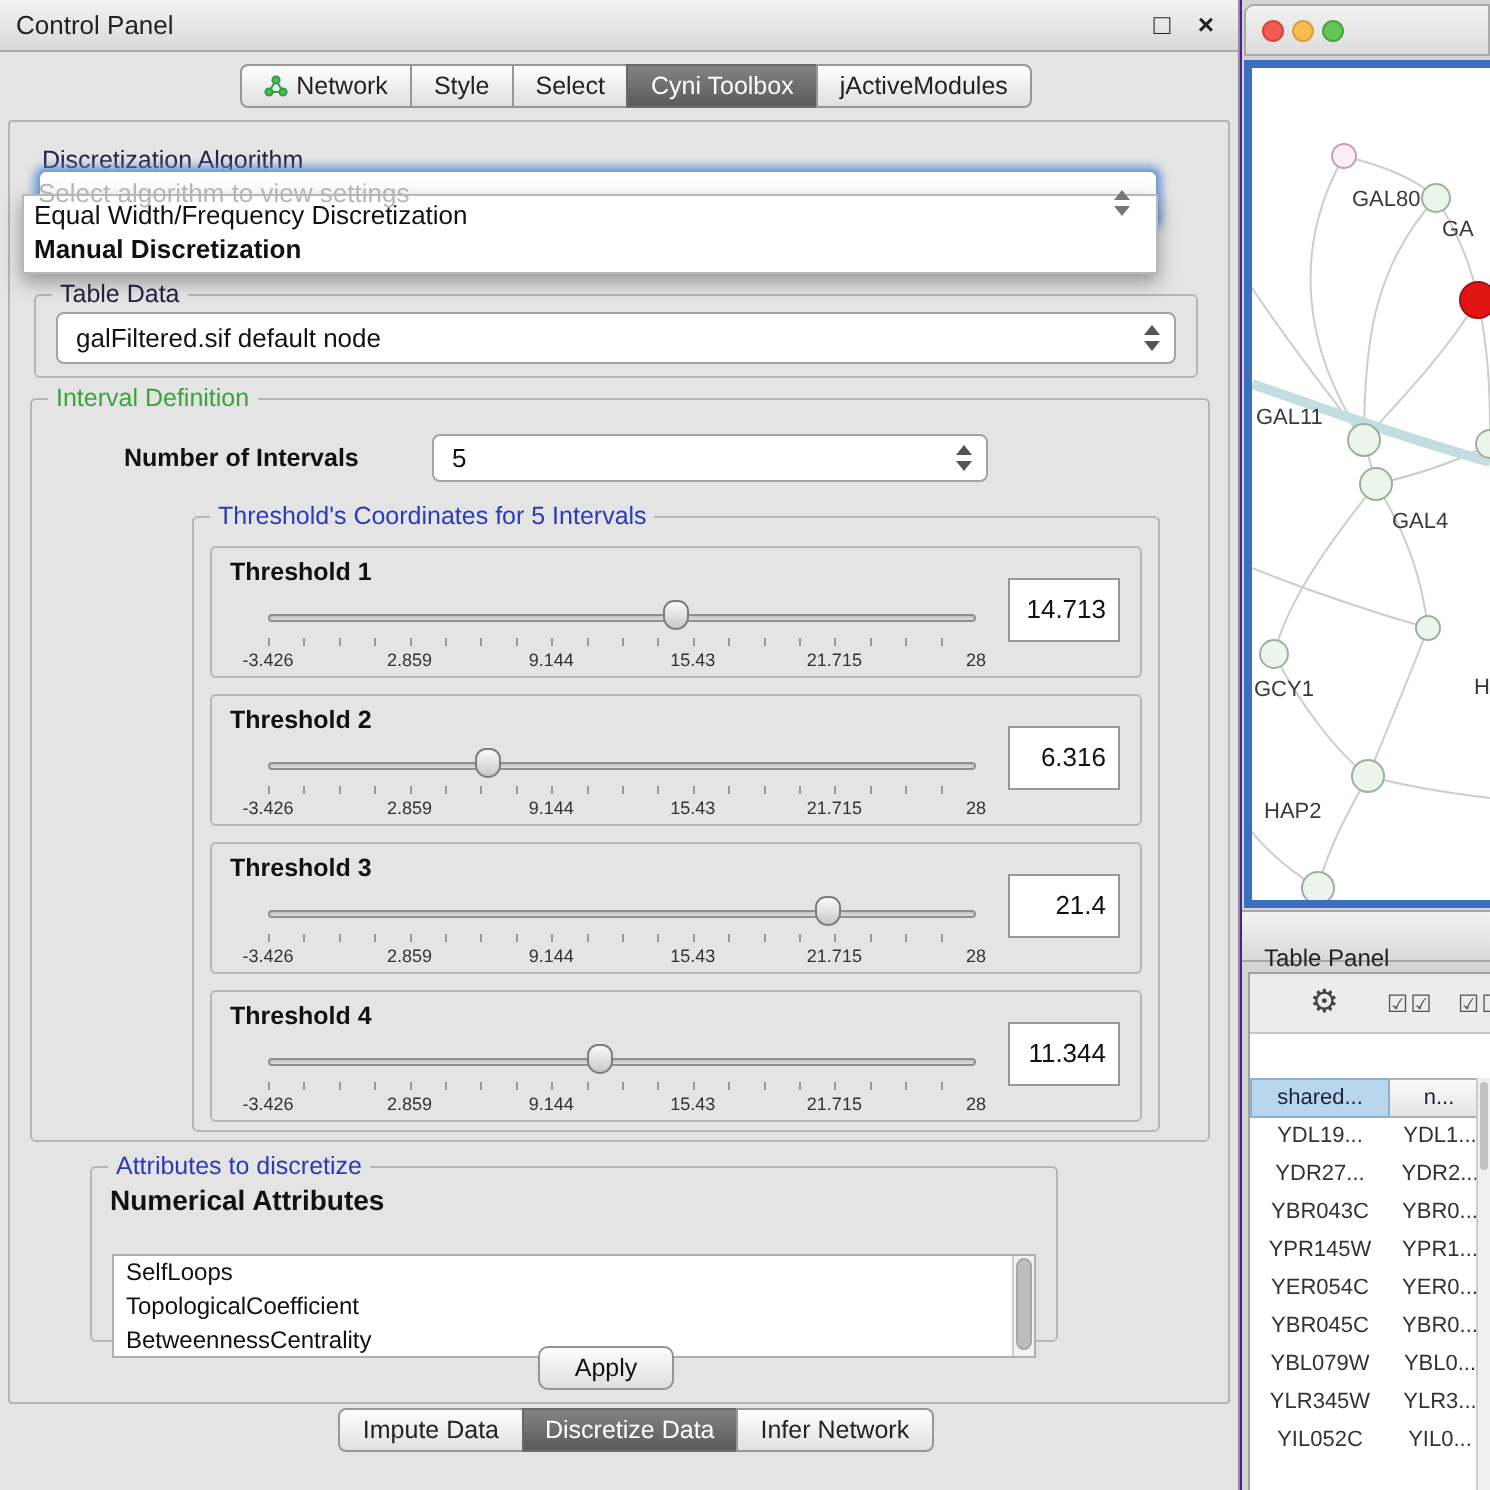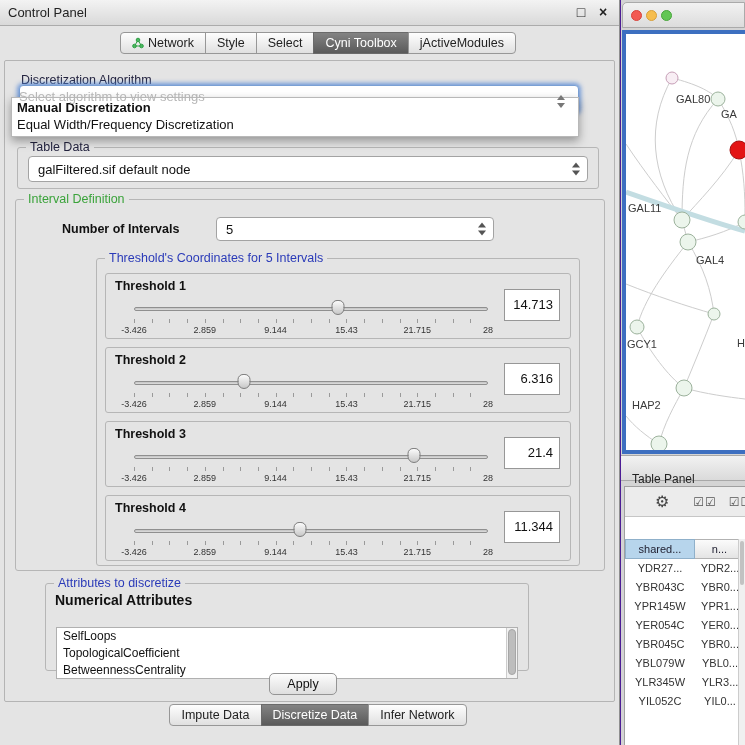--- a/index.html
+++ b/index.html
@@ -178,22 +178,22 @@
         </div>
     </div>
 
     <div class="panel-content">
 
       <div class="algo-label">Discretization Algorithm</div>
       <div class="combo algo-combo"></div>
       <div class="algo-prompt">Select algorithm to view settings</div>
       <div class="float-stepper"></div>
       <div class="algo-popup">
+        <div class="algo-item">Equal Width/Frequency Discretization</div>
         <div class="algo-item b">Manual Discretization</div>
-        <div class="algo-item">Equal Width/Frequency Discretization</div>
       </div>
 
       <div class="group g-tdata">
         <span class="group-label lbl-dark">Table Data</span>
         <div class="combo tdata-combo">
           <span class="val">galFiltered.sif default node</span>
           <span class="stepper"></span>
         </div>
       </div>
 
@@ -383,20 +383,24 @@
           </svg>
         <span class="checks">☑☑</span>
         <span class="checks">☑☐</span>
       </div>
       <div class="tw-head">
         <div class="th1">shared...</div>
         <div class="th2">n...</div>
       </div>
       <div class="tw-rows">
         <div class="trow2">
+            <div class="c1">YDL19...</div>
+            <div class="c2">YDL1...</div>
+          </div>
+        <div class="trow2">
             <div class="c1">YDR27...</div>
             <div class="c2">YDR2...</div>
           </div>
         <div class="trow2">
             <div class="c1">YBR043C</div>
             <div class="c2">YBR0...</div>
           </div>
         <div class="trow2">
             <div class="c1">YPR145W</div>
             <div class="c2">YPR1...</div>

